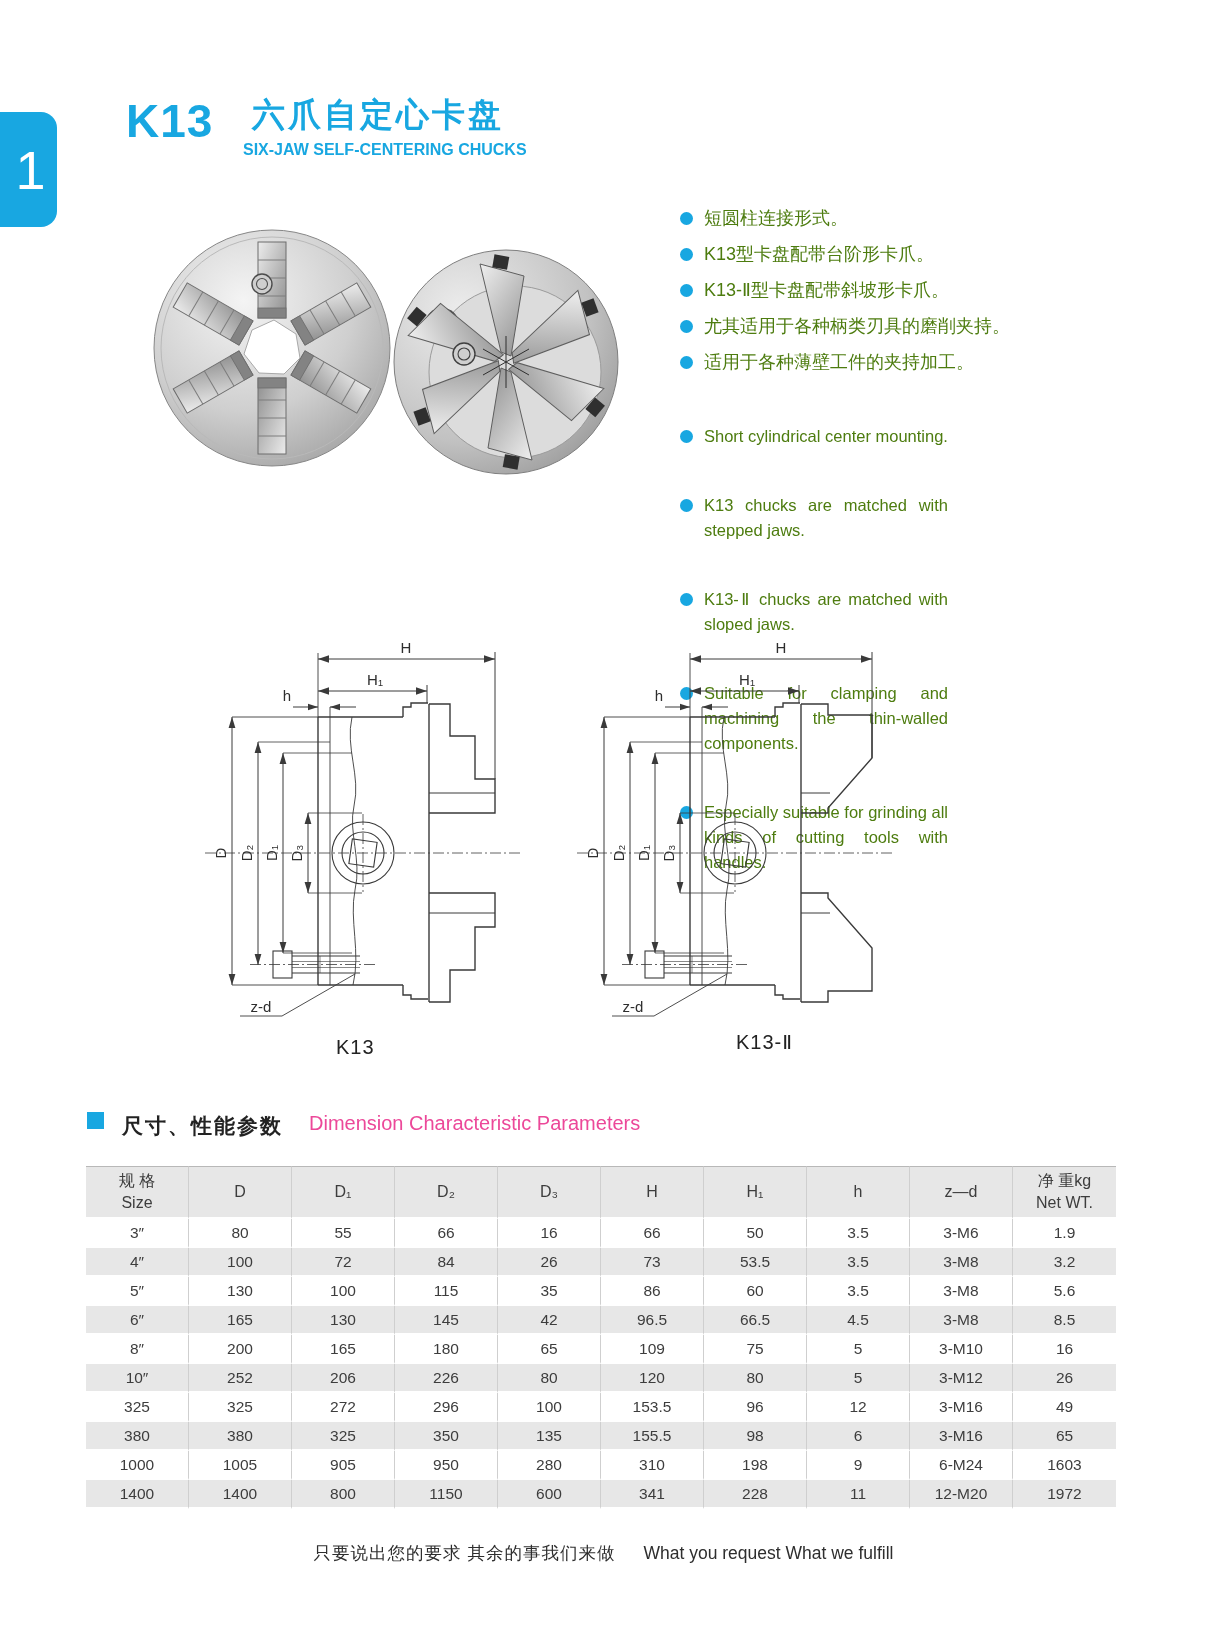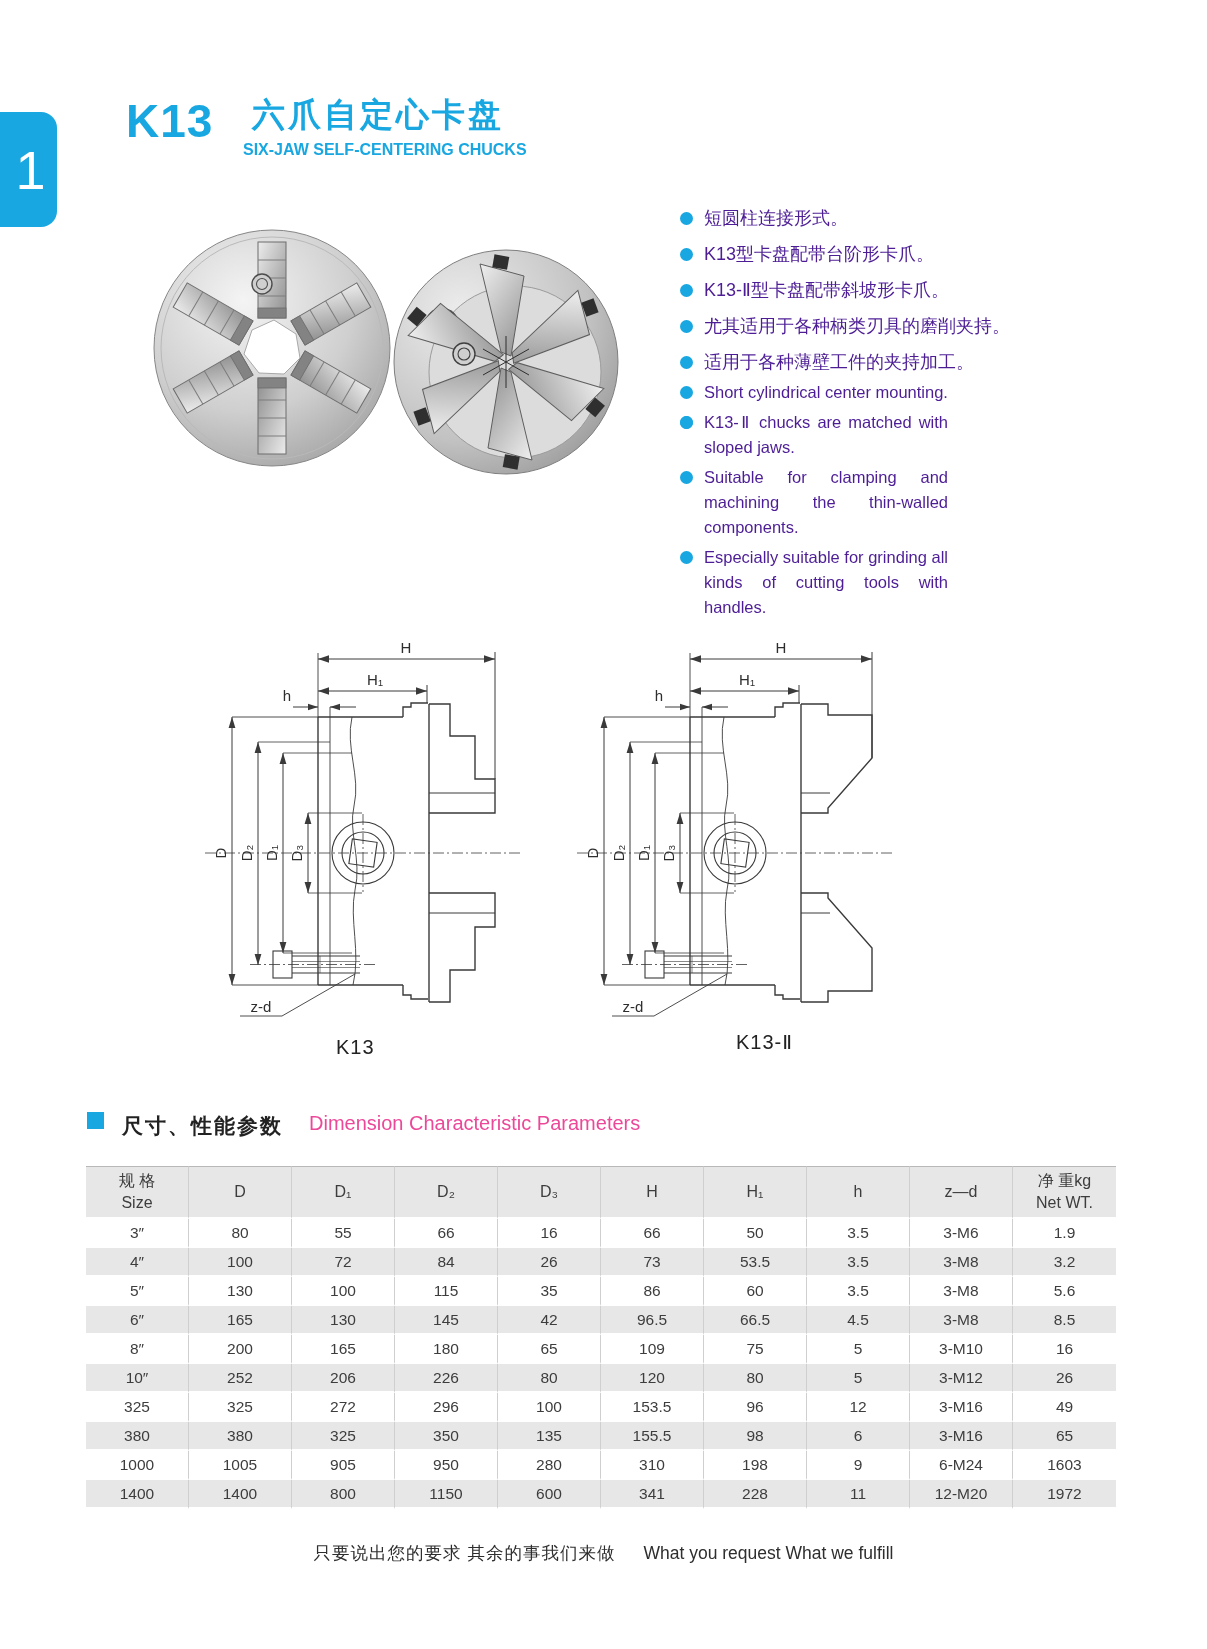--- a/index.html
+++ b/index.html
@@ -12,23 +12,23 @@
   .chapter-tab span{color:#fff;font-size:54px;font-weight:400;line-height:1;margin-left:4px;}
 
   
   .model{position:absolute;left:126px;top:98px;font-size:46px;font-weight:bold;color:#18a7e1;letter-spacing:1px;line-height:1;}
   .title-cn{position:absolute;left:243px;top:98px;font-size:33px;font-weight:bold;color:#18a7e1;letter-spacing:3px;line-height:1;margin-left:9px;}
   .title-en{position:absolute;left:243px;top:142px;font-size:16px;font-weight:bold;color:#18a7e1;letter-spacing:0px;line-height:1;}
 
   
   .features{position:absolute;left:680px;top:200px;width:268px;}
   .features ul{list-style:none;margin:0;padding:0;}
-  .features li{position:relative;padding-left:24px;color:#4c1d95;}
+  .features li{position:relative;padding-left:24px;color:#4d7c0f;}
   .f-cn li{font-size:18px;line-height:36px;white-space:nowrap;}
-  .f-en li{font-size:16.5px;line-height:25px;margin-bottom:5px;text-align:justify;}
+  .f-en li{font-size:16.5px;line-height:25px;margin-bottom:5px;text-align:justify;margin-top:44px;}
   .features .dot{position:absolute;left:0;top:50%;width:13px;height:13px;border-radius:50%;background:#18a7e1;}
   .f-cn .dot{top:12px;}
   .f-en .dot{top:6px;}
   .f-en{margin-top:12px;}
 
   
   .drawing{position:absolute;}
   .draw-caption{position:absolute;font-size:20px;color:#222;letter-spacing:1px;}
   svg text.dim{font-family:"Liberation Sans",sans-serif;font-size:15px;fill:#2e2e2e;}
 
@@ -141,21 +141,21 @@
   <div class="features">
     <ul class="f-cn">
         <li><span class="dot"></span><span>短圆柱连接形式。</span></li>
         <li><span class="dot"></span><span>K13型卡盘配带台阶形卡爪。</span></li>
         <li><span class="dot"></span><span>K13-Ⅱ型卡盘配带斜坡形卡爪。</span></li>
         <li><span class="dot"></span><span>尤其适用于各种柄类刃具的磨削夹持。</span></li>
         <li><span class="dot"></span><span>适用于各种薄壁工件的夹持加工。</span></li>
       </ul>
     <ul class="f-en">
         <li><span class="dot"></span><span>Short cylindrical center mounting.</span></li>
-        <li><span class="dot"></span></li>
+        <li><span class="dot"></span><span>K13 chucks are matched with stepped jaws.</span></li>
         <li><span class="dot"></span><span>K13-Ⅱ chucks are matched with sloped jaws.</span></li>
         <li><span class="dot"></span><span>Suitable for clamping and machining the thin-walled components.</span></li>
         <li><span class="dot"></span><span>Especially suitable for grinding all kinds of cutting tools with handles.</span></li>
       </ul>
   </div>
 
   <svg class="drawing" style="left:170px;top:608px;" width="370" height="420" viewBox="0 0 370 420" fill="none" stroke="#3a3a3a">
     <g stroke-width="1">
 
       <line x1="148" y1="51" x2="325" y2="51"></line>

